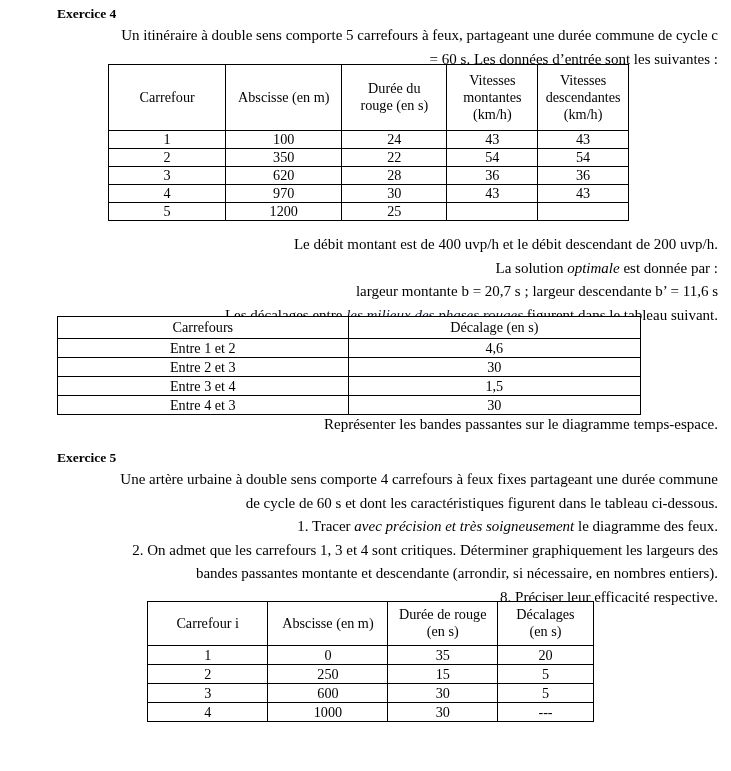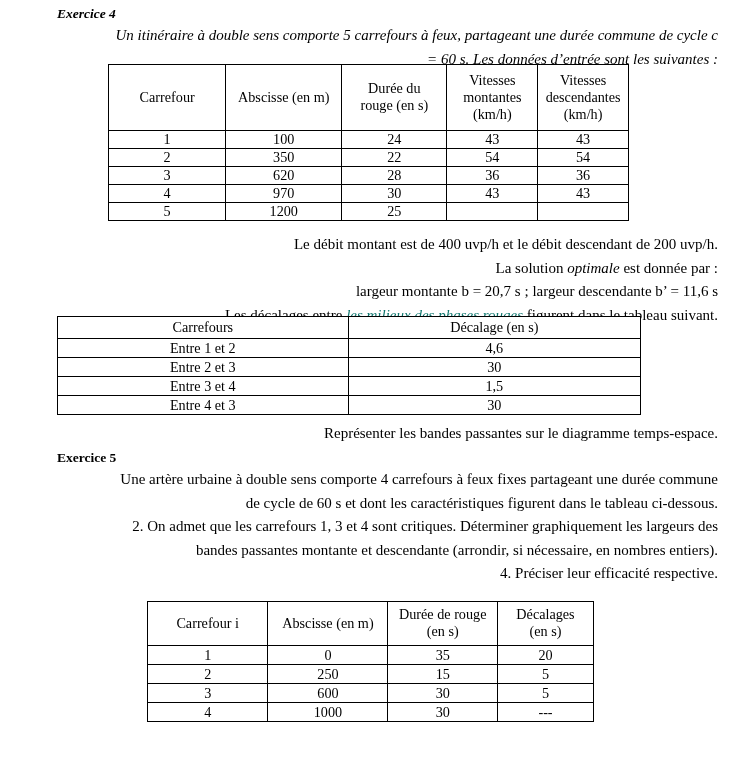--- a/index.html
+++ b/index.html
@@ -34,21 +34,21 @@
     text-align: right;
   }
   .indent {
     padding-left: 50px;
   }
   .ital {
     font-style: italic;
   }
   .red-ital {
     font-style: italic;
-    color: #0f766e;
+    color: #0f172a;
   }
 
   
   table.doc-table {
     border-collapse: collapse;
     position: absolute;
     background: #fff;
   }
   table.doc-table td,
   table.doc-table th {
@@ -86,23 +86,23 @@
 
   
   #table-3 { left: 147px; top: 601px; width: 447px; }
   #table-3 th { height: 36px; }
   #table-3 .c0 { width: 121px; }
   #table-3 .c1 { width: 121px; }
   #table-3 .c2 { width: 111px; }
   #table-3 .c3 { width: 94px; }
   #table-3 td { height: 18px; }
 
-  .blk-1 { position: absolute; left: 57px; top: 5px;  width: 665px; font-style: italic; }
+  .blk-1 { position: absolute; left: 57px; top: 5px;  width: 665px; }
   .blk-2 { position: absolute; left: 57px; top: 231px; width: 665px; }
-  .blk-3 { position: absolute; left: 57px; top: 420px; width: 665px; }
+  .blk-3 { position: absolute; left: 57px; top: 411px; width: 665px; }
   .blk-4 { position: absolute; left: 57px; top: 449px; width: 665px; }
 </style>
 </head>
 <body>
 
 <div class="page">
 
   <div class="blk-1">
     <div class="ex-title">Exercice 4</div>
     <p class="para">Un itinéraire à double sens comporte 5 carrefours à feux, partageant une durée commune de cycle c</p>
@@ -212,23 +212,26 @@
   </table>
 
   <div class="blk-3">
     <p class="para">Représenter les bandes passantes sur le diagramme temps-espace.</p>
   </div>
 
   <div class="blk-4">
     <div class="ex-title">Exercice 5</div>
     <p class="para">Une artère urbaine à double sens comporte 4 carrefours à feux fixes partageant une durée commune</p>
     <p class="para">de cycle de 60 s et dont les caractéristiques figurent dans le tableau ci-dessous.</p>
+    <p class="para">
+      <span>1. Tracer </span><span class="ital">avec précision et très soigneusement</span><span> le diagramme des feux.</span>
+    </p>
     <p class="para">2. On admet que les carrefours 1, 3 et 4 sont critiques. Déterminer graphiquement les largeurs des</p>
     <p class="para">bandes passantes montante et descendante (arrondir, si nécessaire, en nombres entiers).</p>
-    <p class="para">4. Préciser leur efficacité respective.</p>
+    <p class="para">8. Préciser leur efficacité respective.</p>
   </div>
 
   <table class="doc-table" id="table-3">
     <thead>
       <tr>
         <th class="c0">
           <div>Carrefour i</div>
         </th>
         <th class="c1">
           <div>Abscisse (en m)</div>

